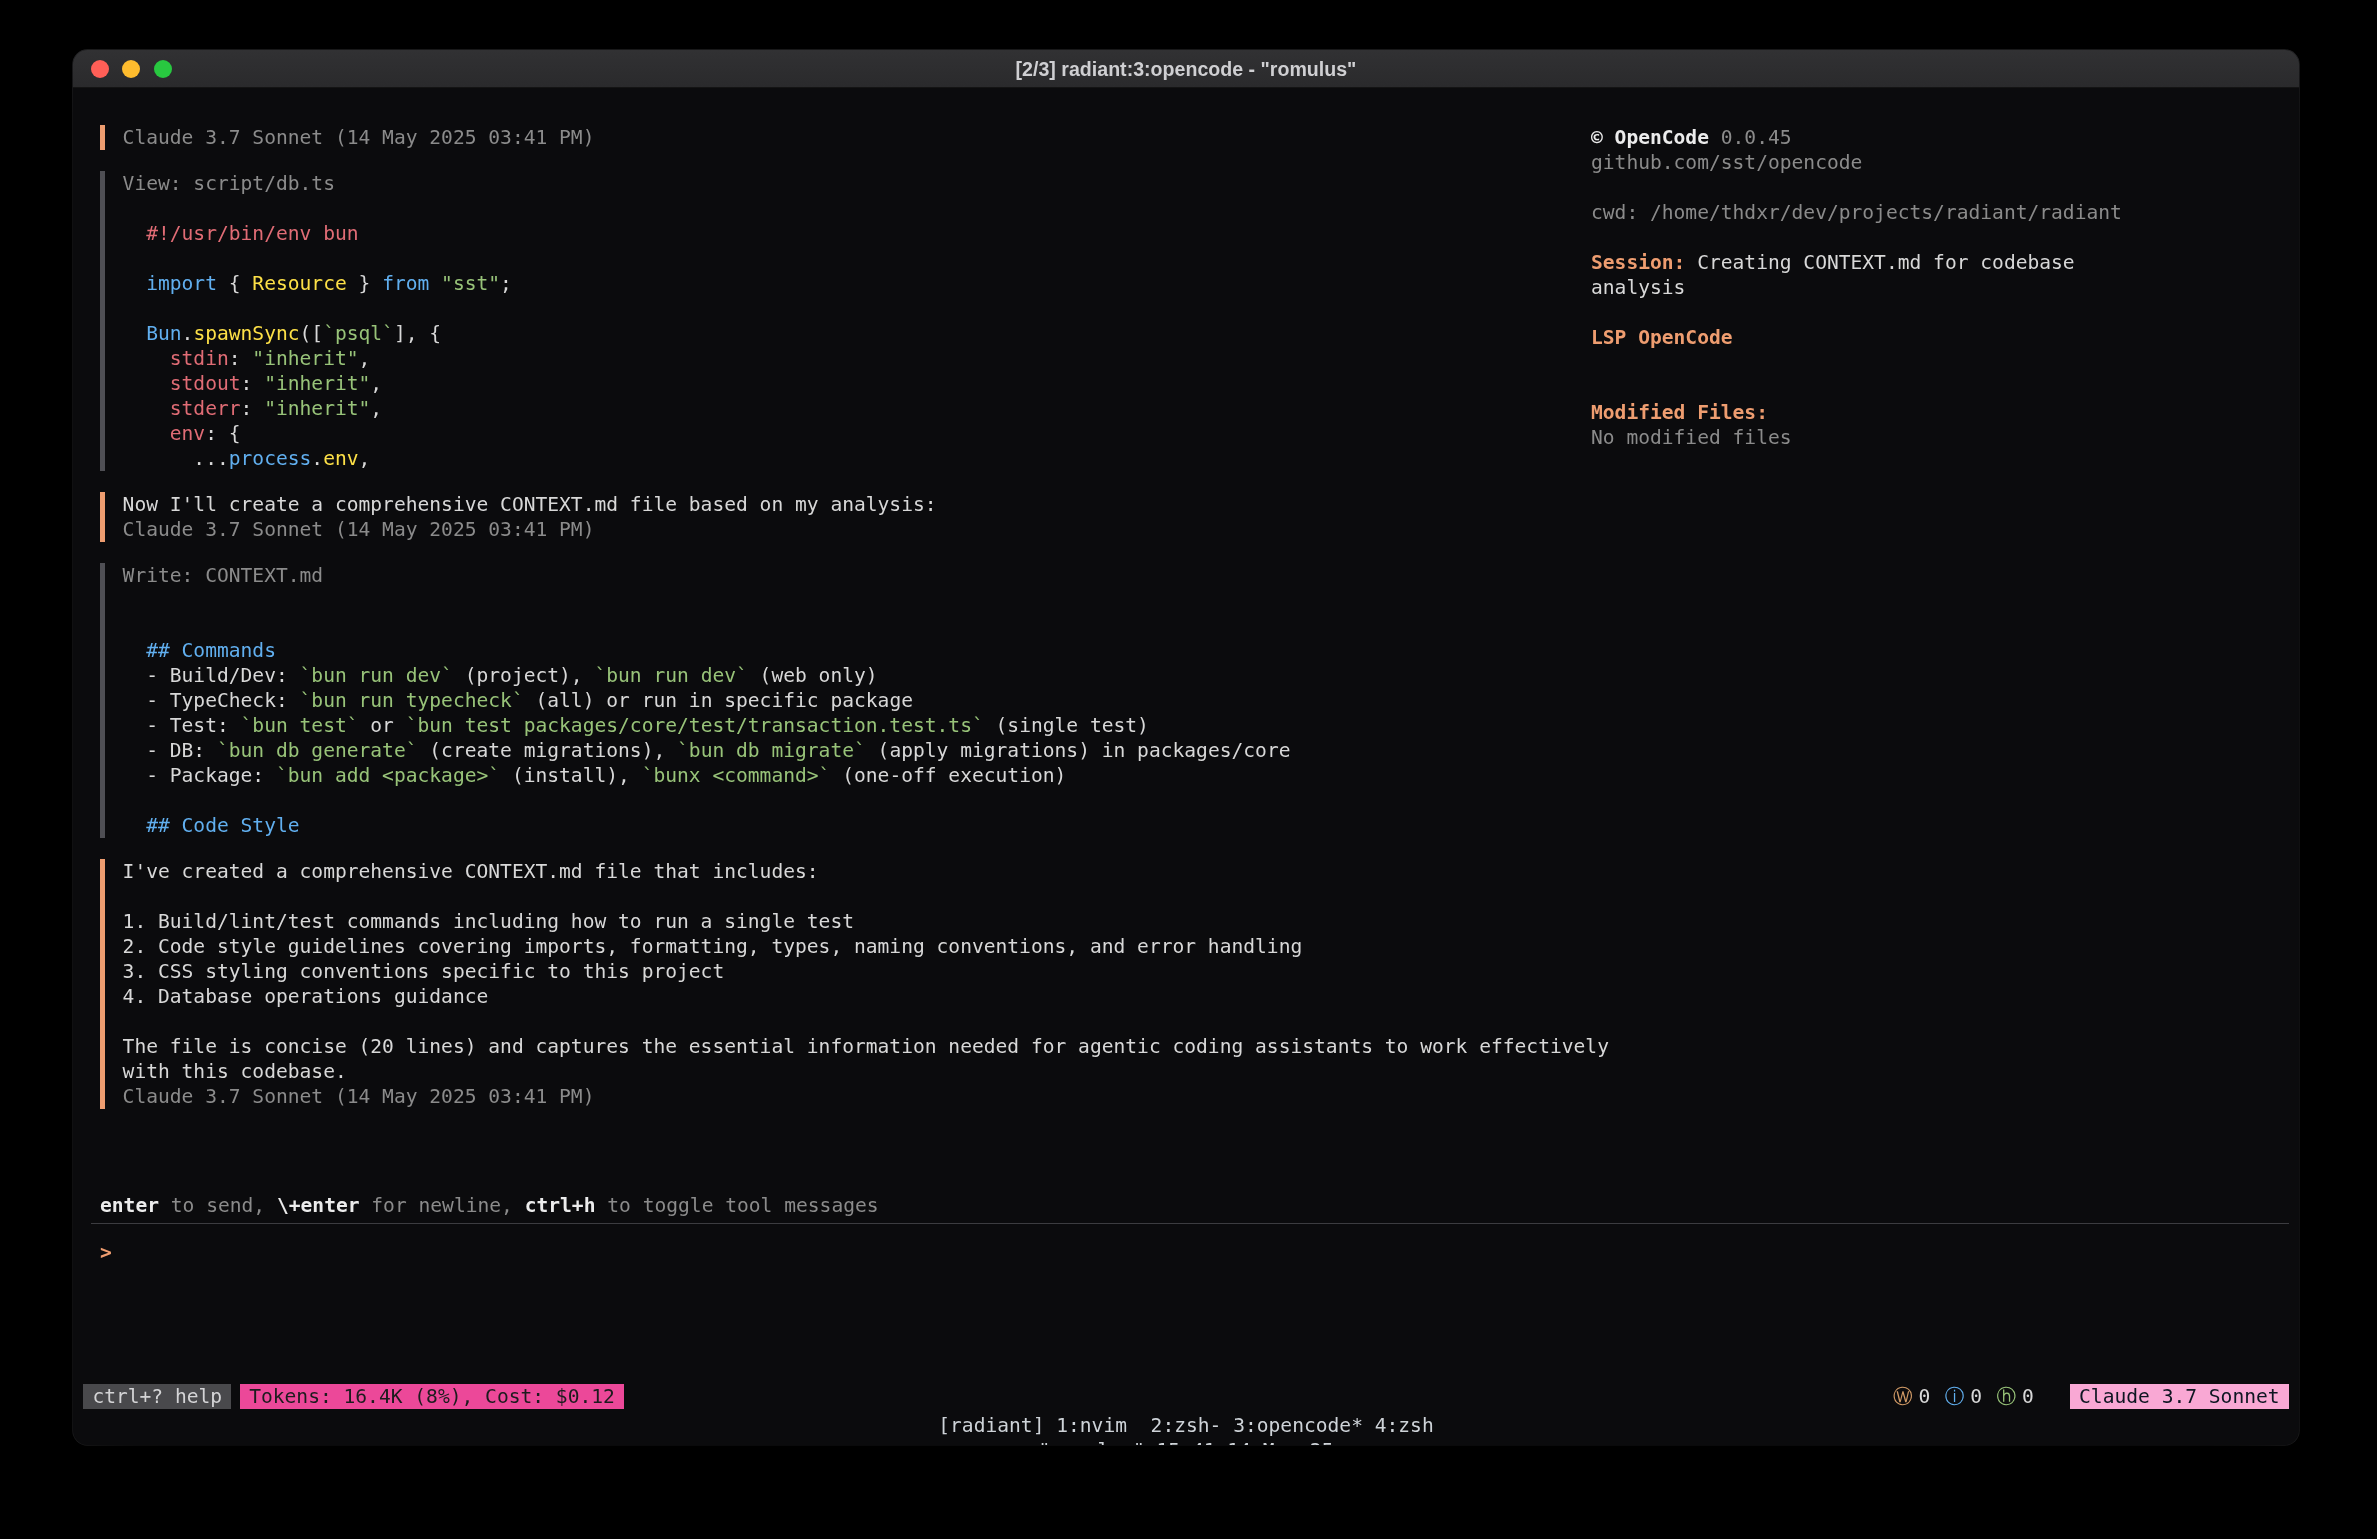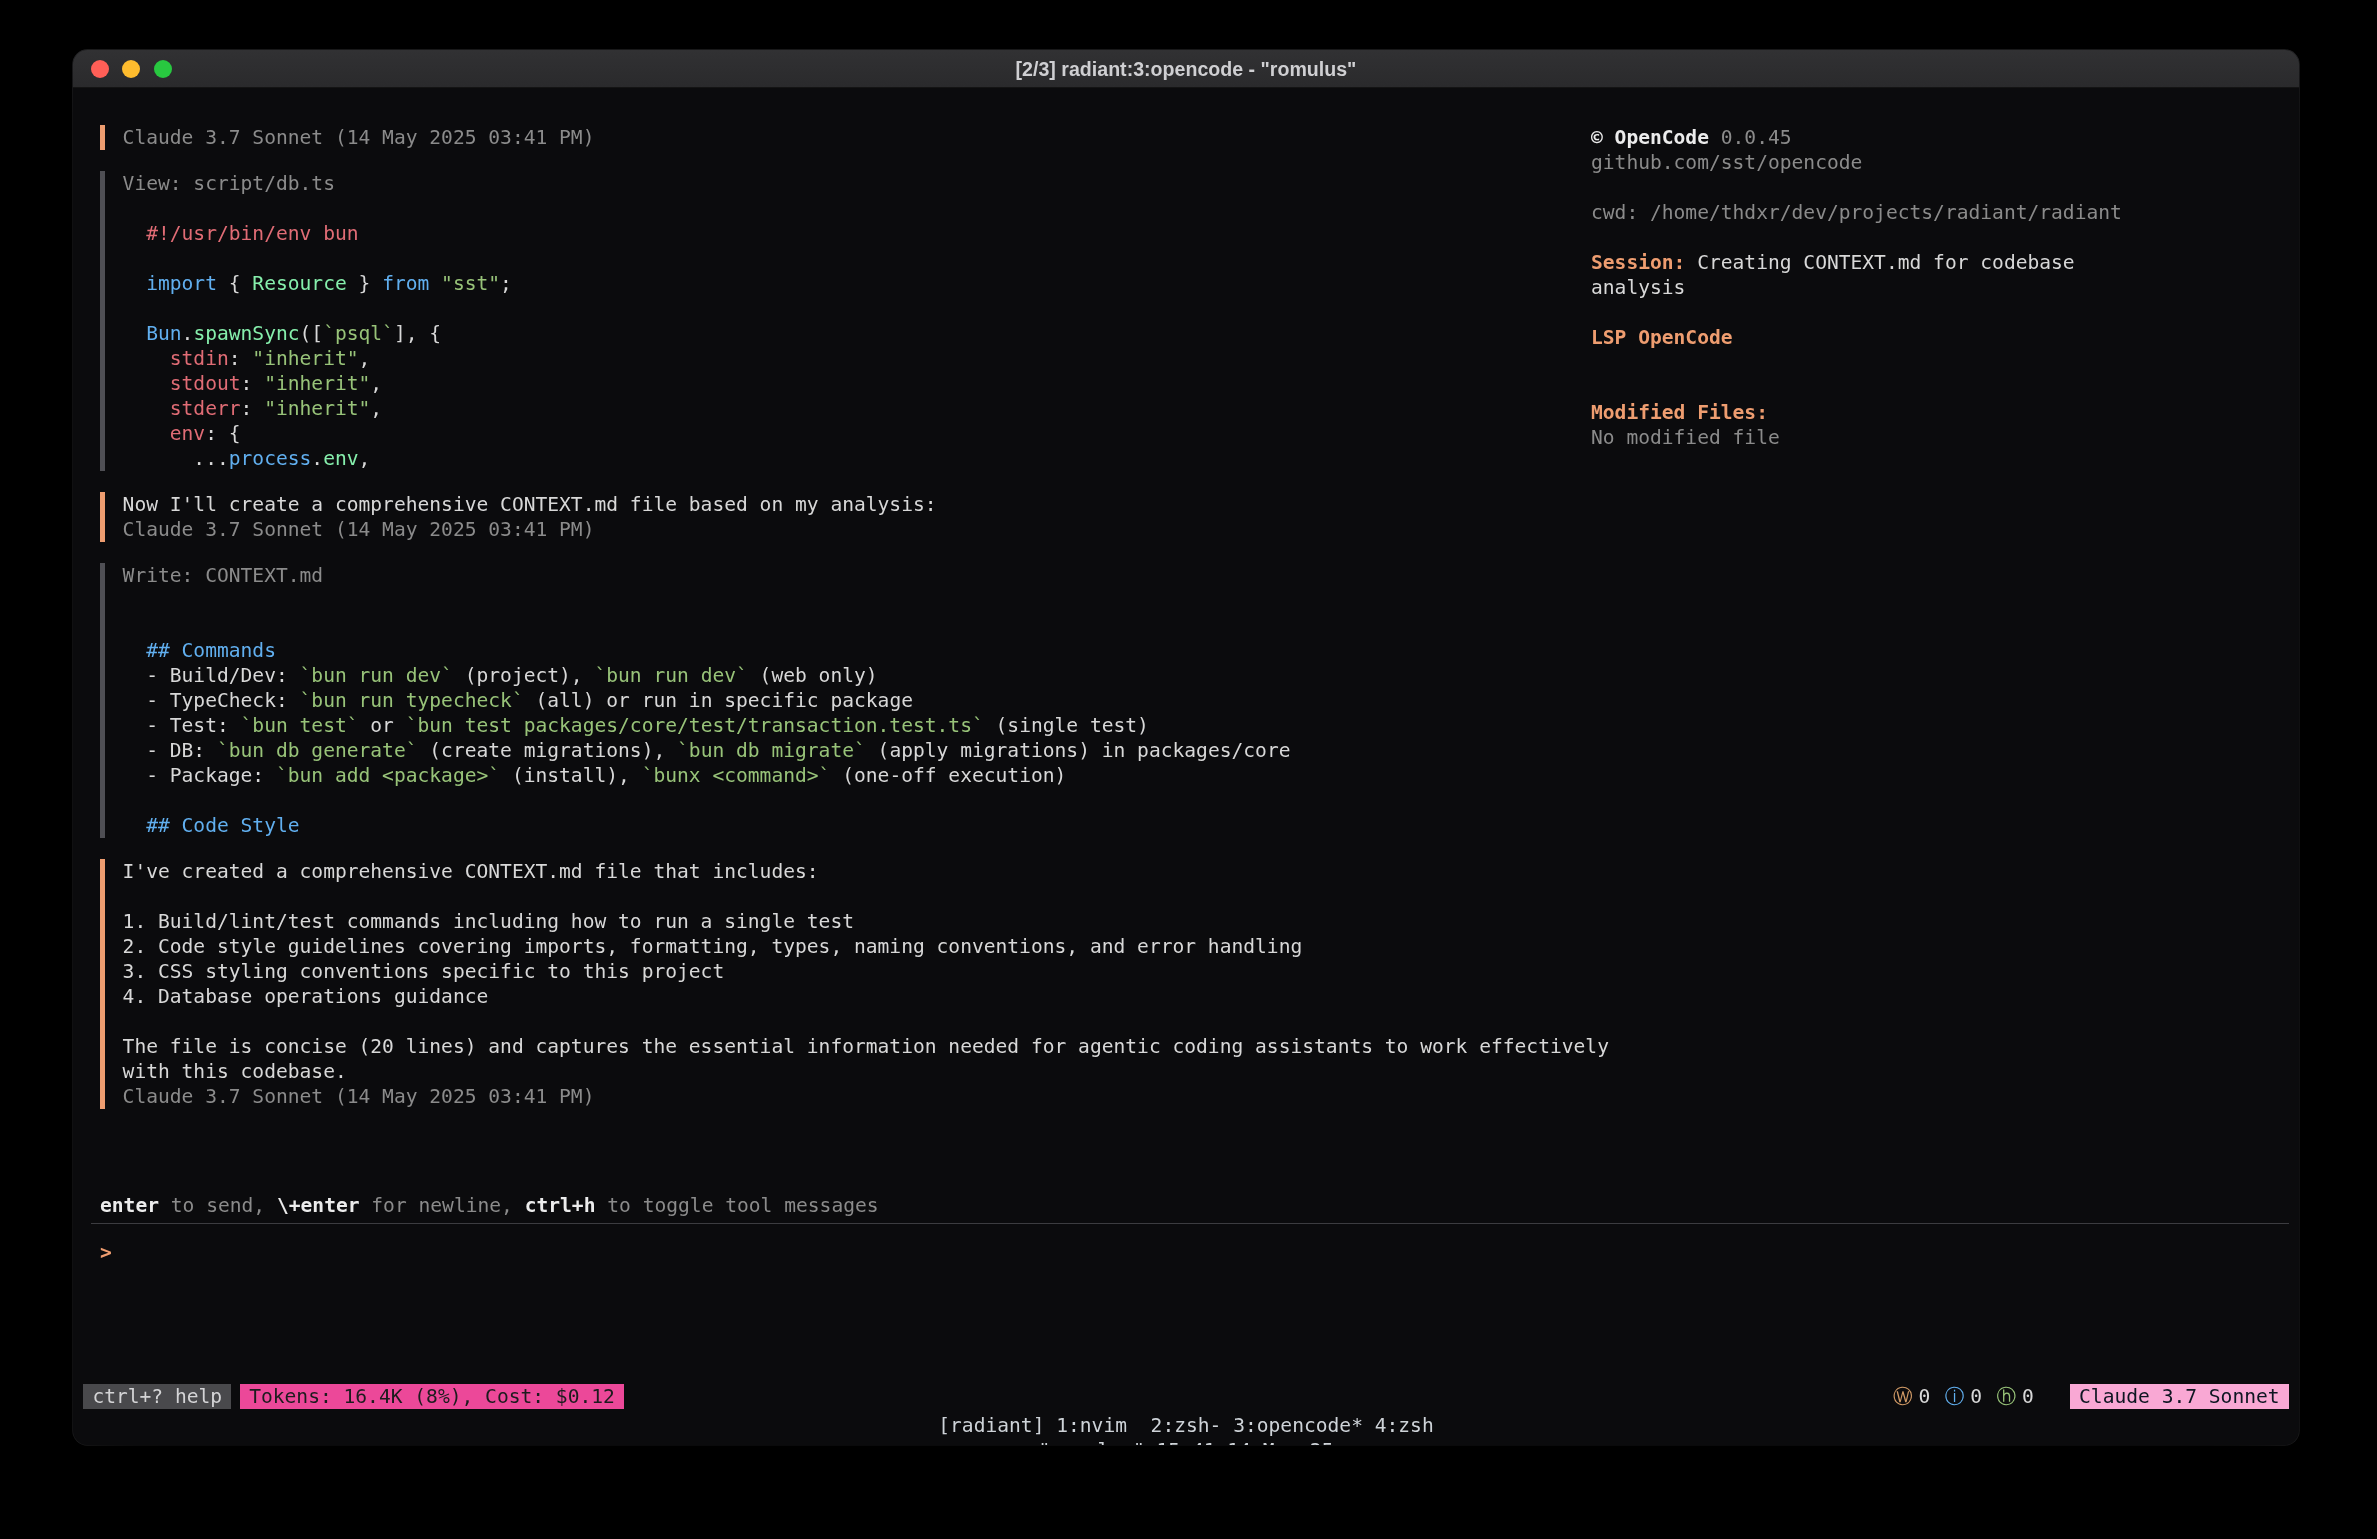--- a/index.html
+++ b/index.html
@@ -37,21 +37,21 @@
   .accent-orange { border-left-color:#ee9d70; }
   .accent-gray   { border-left-color:#4f4f54; }
 
   .sidebar { position:absolute; top:37px; left:1518px; width:646px; }
 
   
   .c-fg      { color:#d8d8d8; }
   .c-muted   { color:#8b8b8b; }
   .c-orange-b{ color:#ee9d70; font-weight:bold; }
   .c-blue    { color:#61afef; }
-  .c-cyan    { color:#86efac; }
+  .c-cyan    { color:#fde047; }
   .c-green   { color:#98c379; }
   .c-red     { color:#e06c75; }
   .c-white-b { color:#ececec; font-weight:bold; }
 
   .editor { flex:0 0 auto; }
   .help-line { margin-left:27px; }
   .input-box {
     border-top:1.3px solid #3c3c40; margin:5.2px 10.4px 0 18px;
     height:161px; padding:15.7px 0 0 9px;
   }
@@ -144,21 +144,21 @@
           <div class="tline">&nbsp;</div>
           <div class="tline"><span class="c-muted">cwd: /home/thdxr/dev/projects/radiant/radiant</span></div>
           <div class="tline">&nbsp;</div>
           <div class="tline"><span class="c-orange-b">Session:</span><span class="c-fg"> Creating CONTEXT.md for codebase</span></div>
           <div class="tline"><span class="c-fg">analysis</span></div>
           <div class="tline">&nbsp;</div>
           <div class="tline"><span class="c-orange-b">LSP OpenCode</span></div>
           <div class="tline">&nbsp;</div>
           <div class="tline">&nbsp;</div>
           <div class="tline"><span class="c-orange-b">Modified Files:</span></div>
-          <div class="tline"><span class="c-muted">No modified file</span></div>
+          <div class="tline"><span class="c-muted">No modified files</span></div>
         </aside>
     </div>
 
     <div class="editor">
       <div class="help-line tline" id="help-line"><div class="tline"><span class="c-white-b">enter</span><span class="c-muted"> to send, </span><span class="c-white-b">\+enter</span><span class="c-muted"> for newline, </span><span class="c-white-b">ctrl+h</span><span class="c-muted"> to toggle tool messages</span></div></div>
       <div class="input-box">
         <span class="prompt-char">&gt;</span>
       </div>
     </div>
 

